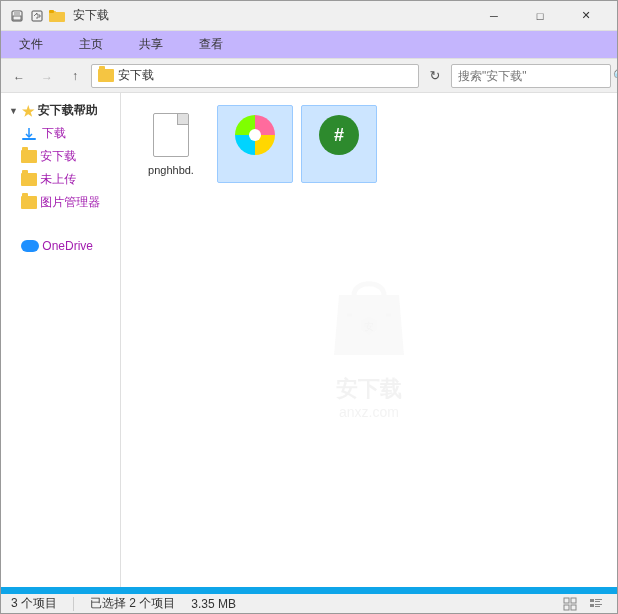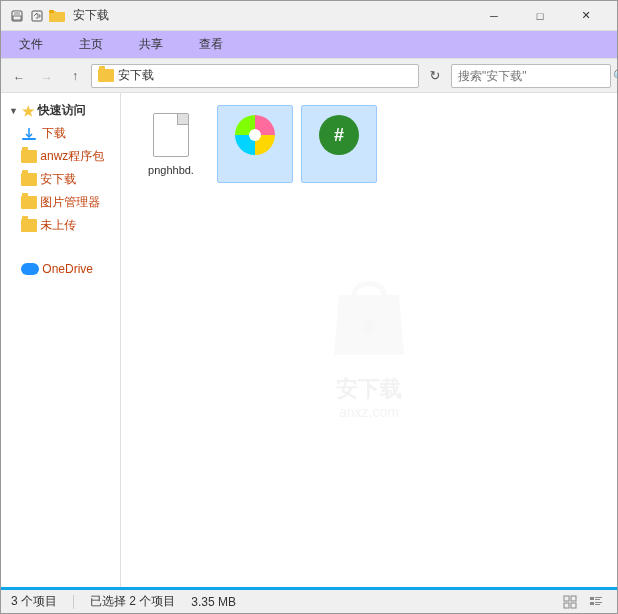--- a/index.html
+++ b/index.html
@@ -195,21 +195,21 @@
     .sidebar-header .chevron {
       font-size: 9px;
       margin-right: 4px;
       color: #555;
     }
     .sidebar-item {
       display: flex;
       align-items: center;
       padding: 3px 8px 3px 18px;
       font-size: 12px;
-      color: #c2410c;
+      color: #a21caf;
       cursor: pointer;
       border-radius: 2px;
       margin: 0 2px;
     }
     .sidebar-item .item-icon {
       width: 16px;
       height: 14px;
       margin-right: 5px;
       flex-shrink: 0;
     }
@@ -325,21 +325,21 @@
       height: 10px;
       border-left: 1.5px solid #aaa;
       border-bottom: 1.5px solid #aaa;
       background: #e0e0e0;
     }
 
     
     .status-bar {
       background: #f0f0f0;
       height: 26px;
-      border-top: 3px solid #0ea5e9;
+      border-top: 7px solid #0ea5e9;
       display: flex;
       align-items: center;
       padding: 0 10px;
       font-size: 12px;
       color: #333;
       flex-shrink: 0;
       gap: 16px;
     }
     .status-bar .sep {
       width: 1px;
@@ -451,45 +451,41 @@
   </div>
 </div>
 
 <div class="main-area">
 
   <div class="sidebar">
     <div class="sidebar-section">
       <div class="sidebar-header">
         <span class="chevron">▼</span>
         <span class="star-icon">★</span>&nbsp;
-        <span>快速访问</span>
+        <span>安下载帮助</span>
       </div>
       <div class="sidebar-item">
         <svg class="item-icon" viewBox="0 0 16 14" fill="none">
           <path d="M8 1 L8 9" stroke="#1e90ff" stroke-width="1.5"></path>
           <path d="M5 7 L8 10 L11 7" stroke="#1e90ff" stroke-width="1.5" fill="none"></path>
           <rect x="1" y="11" width="14" height="2" rx="1" fill="#1e90ff"></rect>
         </svg>
         <span>下载</span>
       </div>
       <div class="sidebar-item">
         <div class="folder-icon"></div>&nbsp;
-        <span>anwz程序包</span>
+        <span>安下载</span>
       </div>
       <div class="sidebar-item">
         <div class="folder-icon"></div>&nbsp;
-        <span>安下载</span>
+        <span>未上传</span>
       </div>
       <div class="sidebar-item">
         <div class="folder-icon"></div>&nbsp;
         <span>图片管理器</span>
-      </div>
-      <div class="sidebar-item">
-        <div class="folder-icon"></div>&nbsp;
-        <span>未上传</span>
       </div>
     </div>
 
     <div class="sidebar-item" style="margin-top:22px;">
       <div class="onedrive-icon"></div>&nbsp;
       <span>OneDrive</span>
     </div>
 
 
   </div>

